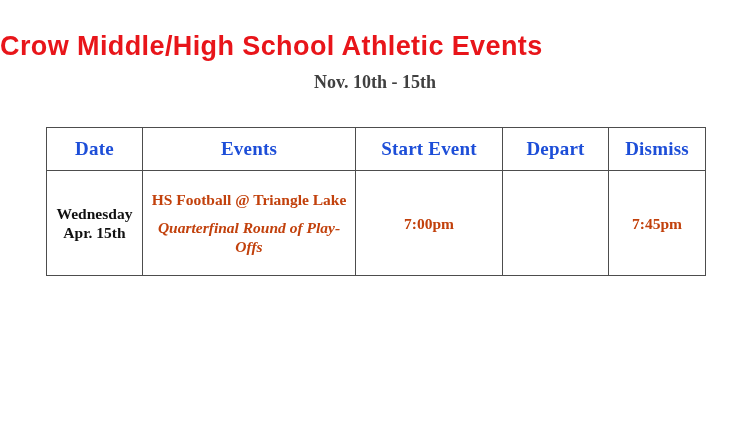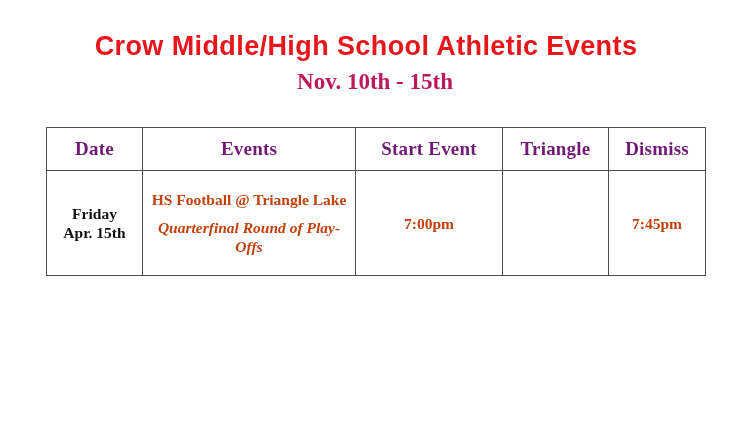--- a/index.html
+++ b/index.html
@@ -15,40 +15,39 @@
     font-family: "Liberation Serif", "DejaVu Serif", serif;
     -webkit-font-smoothing: antialiased;
   }
 
   
   .main-title {
     position: absolute;
     left: 0;
     top: 30px;
     width: 732px;
-    text-align: center;
     font-family: "Liberation Sans", "DejaVu Sans", sans-serif;
     font-weight: bold;
     font-size: 27px;
     line-height: 32px;
     letter-spacing: 0.4px;
     color: #e8151a;
     white-space: nowrap;
   }
   .sub-title {
     position: absolute;
     left: 0;
     top: 68px;
     width: 750px;
     text-align: center;
     font-family: "Liberation Serif", "DejaVu Serif", serif;
     font-weight: bold;
-    font-size: 23px;
+    font-size: 18px;
     line-height: 28px;
-    color: #be185d;
+    color: #404040;
     white-space: nowrap;
   }
 
   
   .schedule-table {
     position: absolute;
     left: 46px;
     top: 127px;
     width: 659px;
     border-collapse: collapse;
@@ -59,21 +58,21 @@
     border: 1px solid #4d4d4d;
     padding: 0 4px;
     text-align: center;
     vertical-align: middle;
     font-weight: bold;
     background: #ffffff;
   }
   .schedule-table thead th {
     height: 42px;
     font-size: 19px;
-    color: #701a75;
+    color: #1d4ed8;
     letter-spacing: 0.2px;
   }
   .schedule-table tbody td {
     font-size: 15.5px;
     line-height: 19px;
   }
   .row-basketball td { height: 114px; }
   .row-football  td { height: 104px; }
 
   
@@ -115,30 +114,30 @@
     <col class="col-event">
     <col class="col-start">
     <col class="col-dismiss">
     <col class="col-depart">
   </colgroup>
   <thead>
     <tr>
       <th>Date</th>
       <th>Events</th>
       <th>Start Event</th>
-      <th>Triangle</th>
+      <th>Depart</th>
       <th>Dismiss</th>
     </tr>
   </thead>
   <tbody>
 
 
     <tr class="row-football">
       <td class="cell-date">
-        <span class="event-block">Friday</span>
+        <span class="event-block">Wednesday</span>
         <span class="event-block">Apr. 15th</span>
       </td>
       <td class="txt-red">
         <span class="event-block">HS Football @ Triangle Lake</span>
         <span class="event-note">Quarterfinal Round of Play-Offs</span>
       </td>
       <td class="txt-red">
         <span class="time-block">7:00pm</span>
       </td>
       <td class="txt-red">

